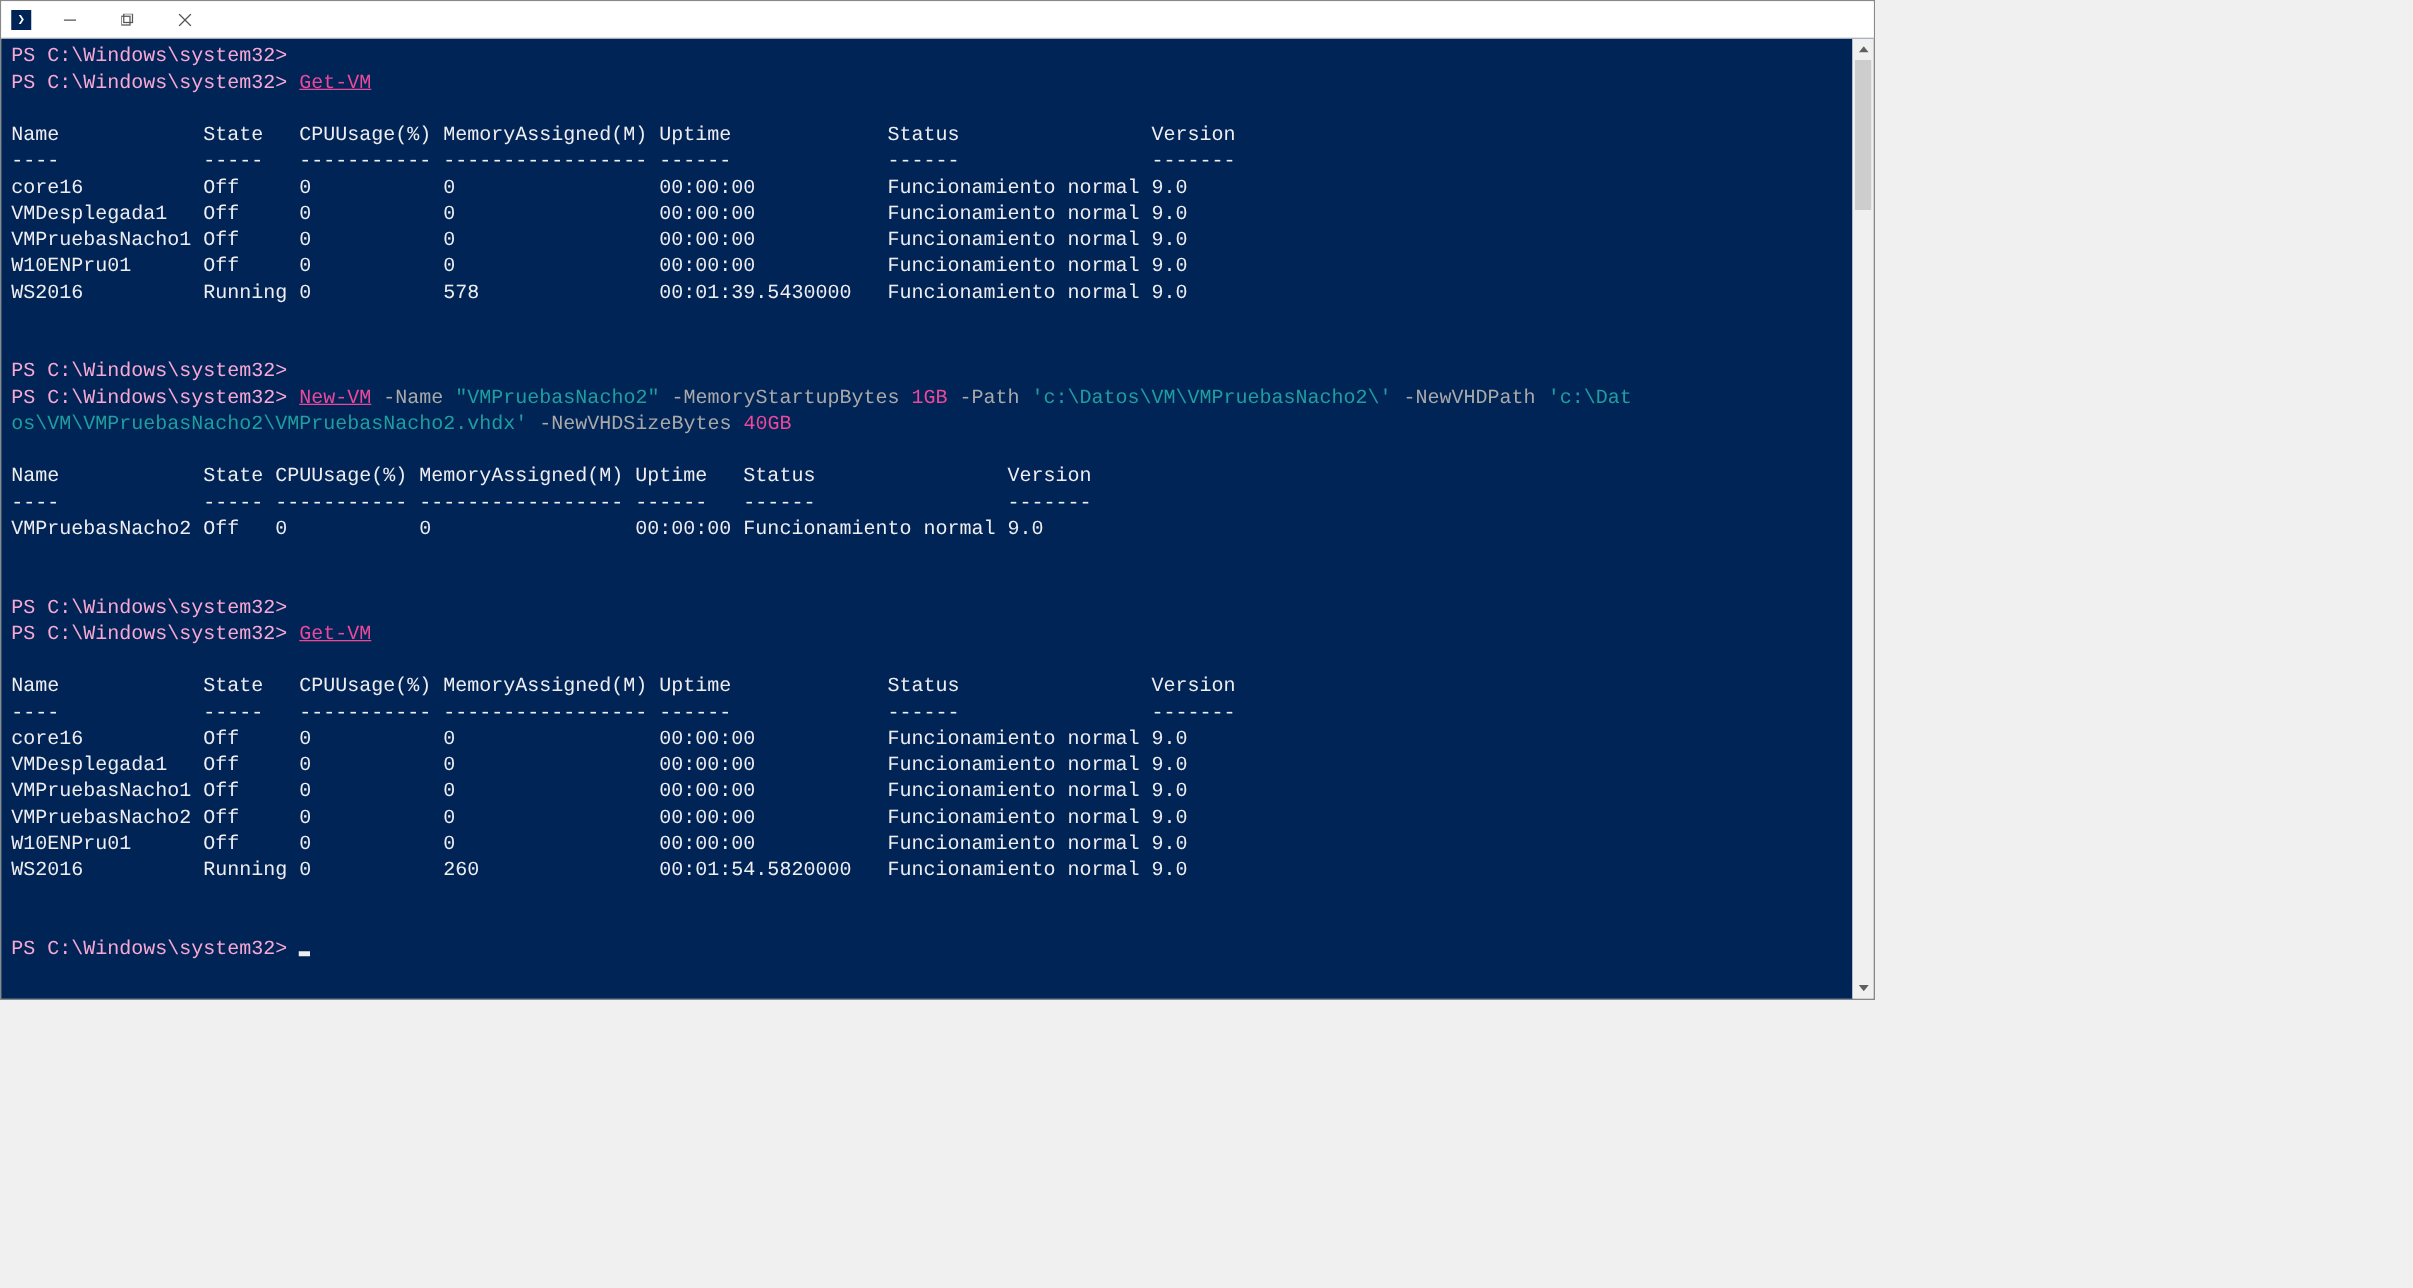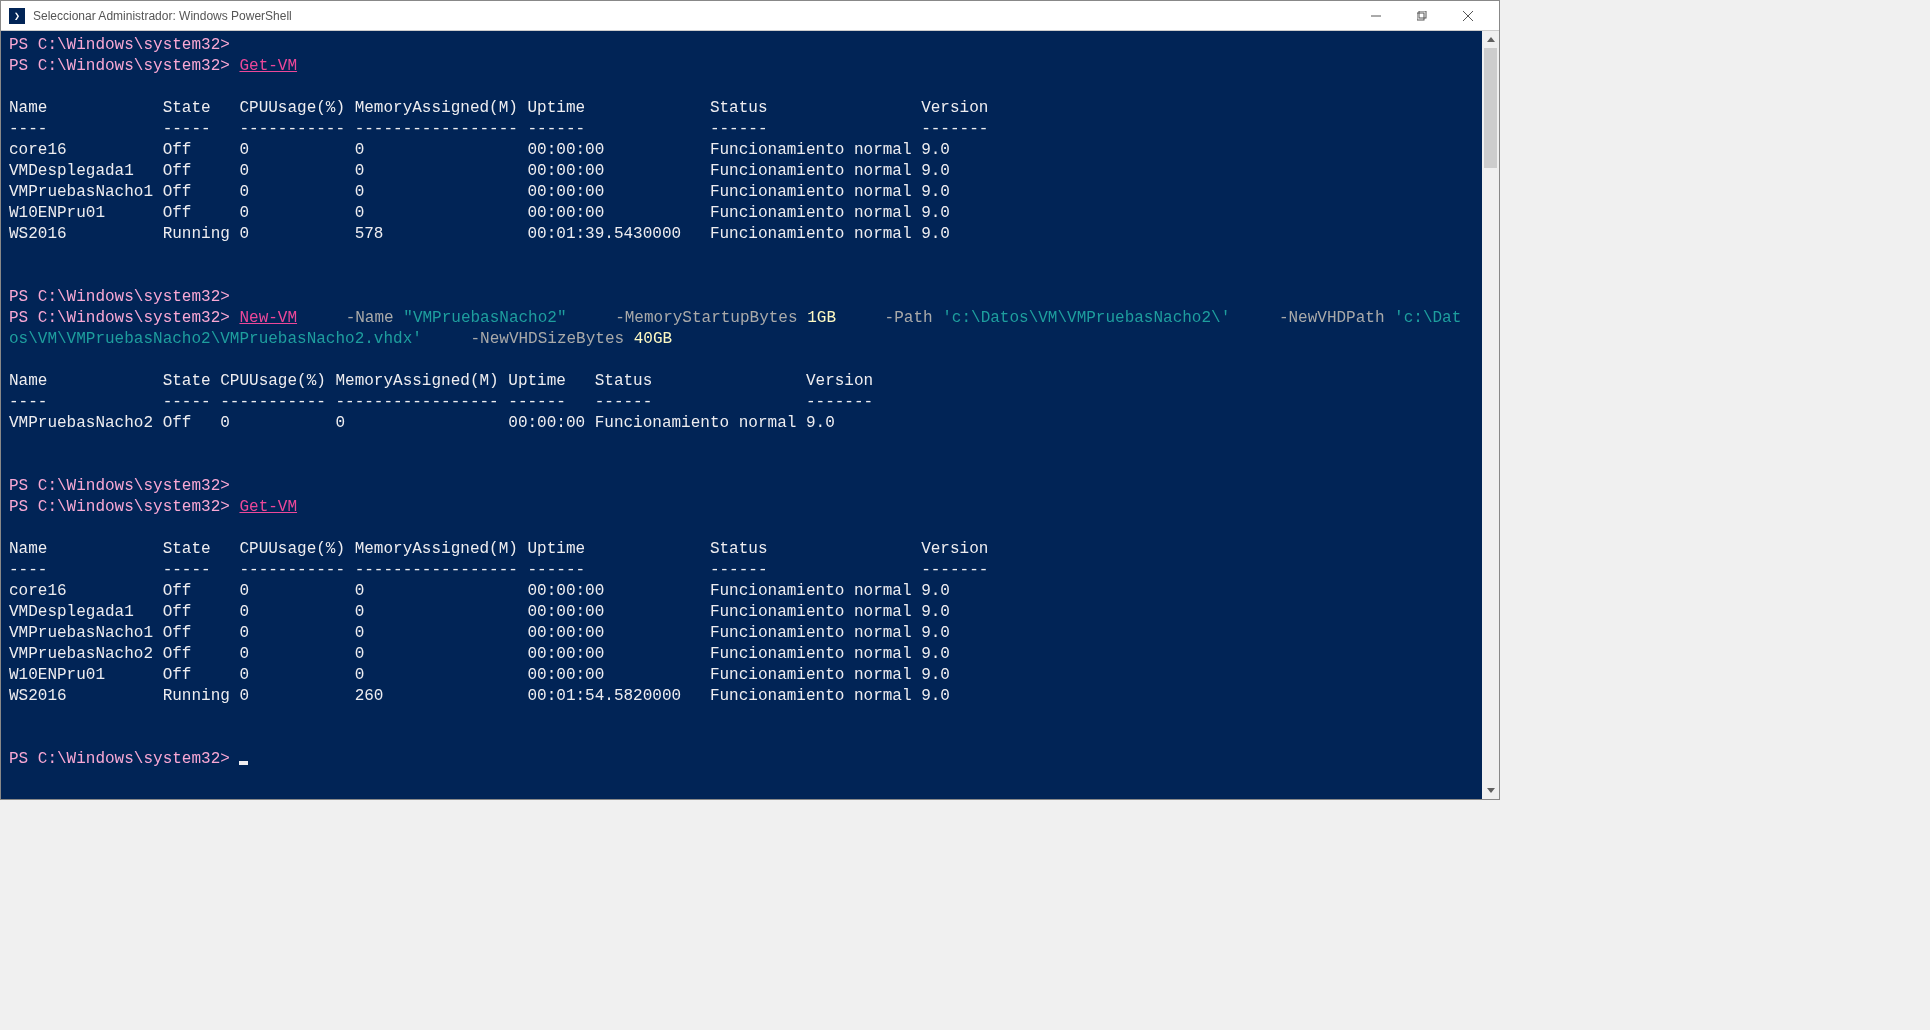--- a/index.html
+++ b/index.html
@@ -94,40 +94,39 @@
     .scroll-thumb {
       position: absolute;
       top: 0;
       left: 2px;
       right: 2px;
       height: 120px;
       background: #cdcdcd;
     }
     .prompt  { color: #f9a8d4; }
     .cmd     { color: #ec4899; text-decoration: underline; }
-    .param   { color: #a9a9a9; margin-left: 39px; }
+    .param   { color: #a9a9a9; }
     .string  { color: #1e9e9e; }
-    .value   { color: #fef9c3; }
+    .value   { color: #ec4899; }
     .cursor {
       display: inline-block;
       width: 9px;
       height: 4px;
       background: #eeedf0;
       vertical-align: -2px;
     }
   </style>
 </head>
 <body>
 
 <div class="window">
   <div class="titlebar">
     <div class="titlebar-icon">
       <span>❯</span>
     </div>
-    <div class="titlebar-text">Seleccionar Administrador: Windows PowerShell</div>
     <div class="titlebar-buttons">
       <div class="titlebar-btn">
         <svg width="10" height="10" viewBox="0 0 10 10">
             <line x1="0" y1="5" x2="10" y2="5" stroke="currentColor" stroke-width="1"></line>
           </svg>
       </div>
       <div class="titlebar-btn">
         <svg width="10" height="10" viewBox="0 0 10 10">
             <rect x="0" y="2" width="7" height="7" fill="none" stroke="currentColor" stroke-width="1"></rect>
             <rect x="2" y="0" width="7" height="7" fill="none" stroke="currentColor" stroke-width="1"></rect>

